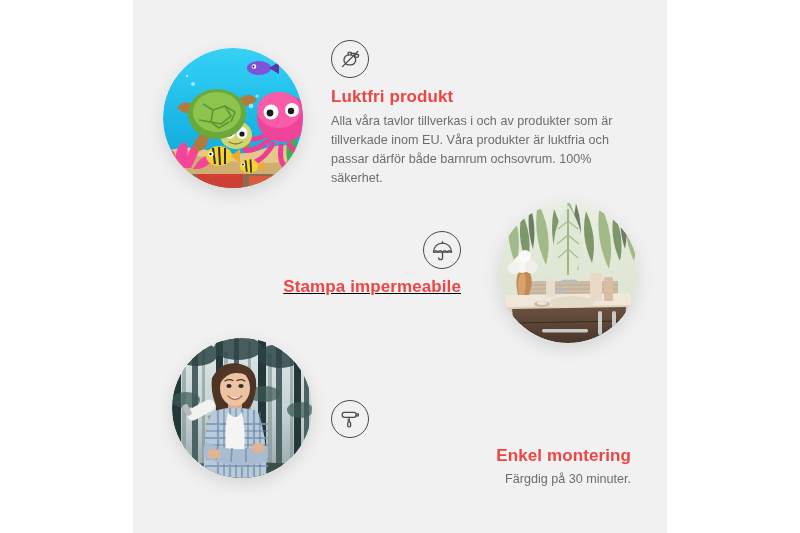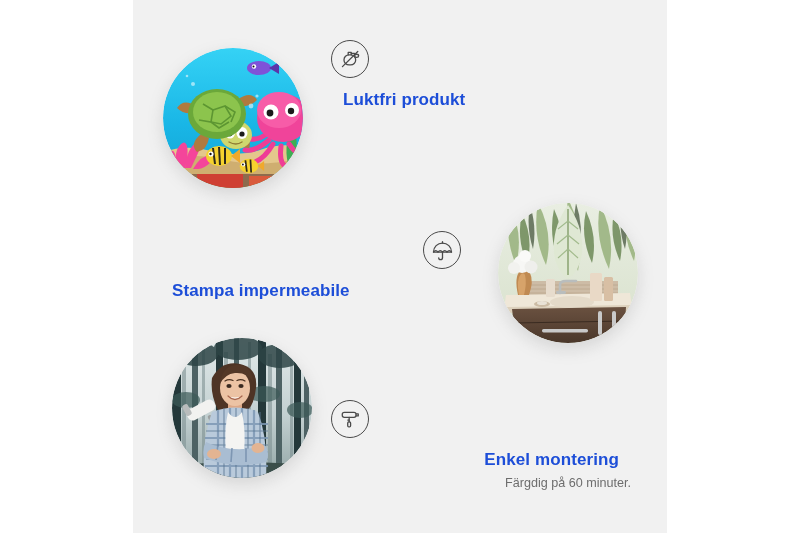--- a/index.html
+++ b/index.html
@@ -53,40 +53,40 @@
     border-radius: 50%;
     border: 1.3px solid #4a4a4a;
     box-sizing: border-box;
     display: flex;
     align-items: center;
     justify-content: center;
   }
   .feature .icon-circle svg { display: block; }
 
   .feature h3 {
-    margin: 12px;
+    margin: 0;
     font-size: 17px;
     font-weight: bold;
-    color: #1d4ed8;
+    color: #ef4444;
     letter-spacing: 0.1px;
   }
   .feature p {
     margin: 0;
     font-size: 12.6px;
     line-height: 1.52;
     color: #6d6d6d;
   }
 
   
   .feature-odour { left: 331px; top: 40px; width: 300px; text-align: left; }
   .feature-odour .icon-circle { margin-bottom: 9px; }
   .feature-odour h3 { margin-bottom: 5px; }
 
   
-  .feature-water { left: 160px; top: 231px; width: 301px; text-align: left; }
+  .feature-water { left: 160px; top: 231px; width: 301px; text-align: right; text-decoration: underline; }
   .feature-water .icon-circle { margin-left: auto; margin-bottom: 8px; }
   .feature-water h3 { margin-bottom: 4px; }
 
   
   .feature-mount { left: 331px; top: 400px; width: 300px; text-align: right; }
   .feature-mount .icon-circle { margin-bottom: 8px; }
   .feature-mount h3 { margin-bottom: 4px; }
 </style>
 </head>
 <body>
@@ -429,20 +429,21 @@
         <path d="M9.6 7.1 V4.6 h3.2 V7.1"></path>
 
         <path d="M12.8 5.6 h3.4 v2.2"></path>
 
         <ellipse cx="18.4" cy="8.1" rx="2.1" ry="1.6"></ellipse>
 
         <path d="M3.6 19.4 L19.6 3.6"></path>
       </svg>
     </div>
     <h3>Luktfri produkt</h3>
+    <p>Alla våra tavlor tillverkas i och av produkter som är tillverkade inom EU. Våra produkter är luktfria och passar därför både barnrum ochsovrum. 100% säkerhet.</p>
   </div>
 
   <div class="feature feature-water">
     <div class="icon-circle">
       <svg width="23" height="23" viewBox="0 0 24 24" fill="none" stroke="#4a4a4a" stroke-width="1.35" stroke-linecap="round" stroke-linejoin="round">
 
         <path d="M2.6 13.6 a9.4 9.4 0 0 1 18.8 0 z"></path>
 
         <path d="M2.6 13.6 q 2.35 -3.1 4.7 0 q 2.35 -3.1 4.7 0 q 2.35 -3.1 4.7 0 q 2.35 -3.1 4.7 0"></path>
 
@@ -465,16 +466,16 @@
         <path d="M17.8 6.2 h2.3 v2.1 h-2.3"></path>
 
         <path d="M10.6 9.8 V12.6 h-1.4"></path>
 
         <path d="M10.6 12.6 V14.4"></path>
 
         <rect x="9.1" y="14.4" width="3" height="5.4" rx="1.2"></rect>
       </svg>
     </div>
     <h3>Enkel montering</h3>
-    <p>Färgdig på 60 minuter.</p>
+    <p>Färgdig på 30 minuter.</p>
   </div>
 
 </div>
 
 </body></html>

